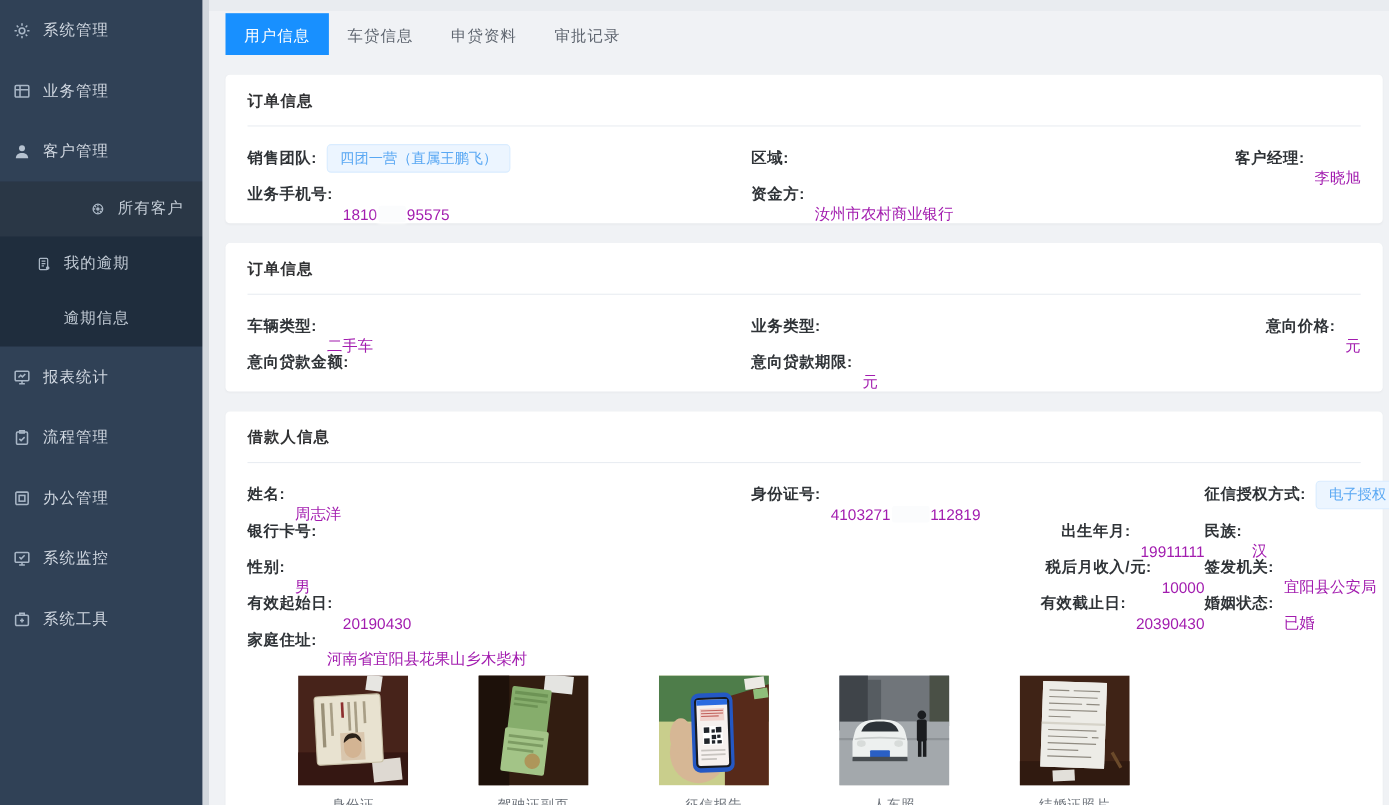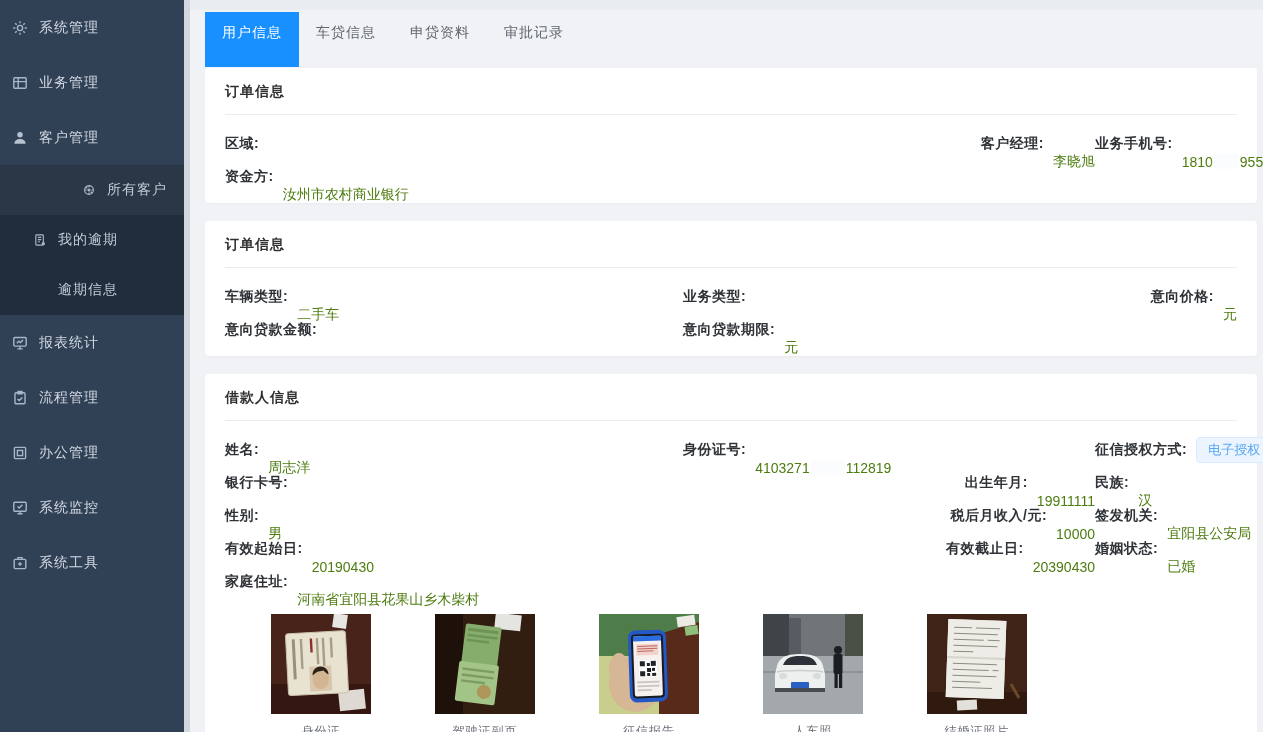--- a/index.html
+++ b/index.html
@@ -18,31 +18,31 @@
   .sub-item { height:50px; display:flex; align-items:center; padding-left:33px; cursor:pointer; }
   .sub-item.hl { background:rgba(255,255,255,0.05);justify-content:center; }
   .sub-item .mi { width:14px; height:14px; flex:0 0 14px; }
   .sub-item .slabel { color:#c3ccd6; font-size:14px; margin-left:11px; letter-spacing:1px; }
   .sub-item.noicon .slabel { margin-left:25px; }
 
   
   .content { position:absolute; left:190px; top:0; width:1073px; height:732px; background:#f0f2f5; }
   .top-strip { height:10px; background:#e9ecf0; }
   .tabs { display:flex; margin:2px 0 0 15px; height:41px; }
-  .tab { min-width:94px; height:55px; line-height:41px; text-align:center; font-size:14px; color:#5f6670; cursor:pointer; letter-spacing:1px; }
+  .tab { min-width:94px; height:38px; line-height:41px; text-align:center; font-size:14px; color:#5f6670; cursor:pointer; letter-spacing:1px; }
   .tab.active { background:#1890ff; color:#ffffff; }
 
   .cards { padding:15px 6px 0 15px; }
   .card { background:#ffffff; border-radius:4px; margin-bottom:18px; padding:0 20px; box-shadow:0 1px 2px rgba(0,0,0,0.03); }
   .card-title { font-size:14px; font-weight:700; color:#303133; padding:15px 0 13px; border-bottom:1px solid #e9edf2; letter-spacing:1px; }
   .field-grid { display:grid; grid-template-columns:458px 412px 1fr; padding:12px 0 10px; }
   .field { height:33px; display:flex; align-items:center; font-size:14px; white-space:nowrap; overflow:visible; }
   .field.right { justify-content:flex-end; }
   .flabel { font-weight:700; color:#2f3337; letter-spacing:0.5px; }
-  .fvalue { color:#4d7c0f; margin-left:9px;margin-top:37px; }
+  .fvalue { color:#a21caf; margin-left:9px;margin-top:37px; }
   .tag { display:inline-block; margin-left:9px; padding:3px 11px; background:#ecf5ff; border:1px solid #d9ecff; border-radius:4px; color:#58a7f3; font-size:13px; cursor:pointer; }
   .censor { display:inline-block; width:25px; height:15px; background:#fbfcfd; border-radius:2px; vertical-align:-2px; margin:0 1px; box-shadow:0 0 3px 1px rgba(255,255,255,0.9); }
 
   .photos { display:flex; gap:64px; margin:6px 0 0 46px; }
   .photo { width:100px; cursor:pointer; }
   .photo svg { width:100px; height:100px; display:block; }
   .photo-caption { font-size:12px; color:#6a7078; text-align:center; margin-top:9px; letter-spacing:1px; }
 </style>
 </head>
 <body>
@@ -173,20 +173,24 @@
       <div class="tab">车贷信息</div>
       <div class="tab">申贷资料</div>
       <div class="tab">审批记录</div>
     </div>
 
     <div class="cards">
 
       <section class="card">
         <div class="card-title">订单信息</div>
         <div class="field-grid">
+          <div class="field">
+            <span class="flabel">销售团队:</span>
+            <span class="tag">四团一营（直属王鹏飞）</span>
+          </div>
           <div class="field">
             <span class="flabel">区域:</span>
             <span class="fvalue"></span>
           </div>
           <div class="field right">
             <span class="flabel">客户经理:</span>
             <span class="fvalue">李晓旭</span>
           </div>
           <div class="field">
             <span class="flabel">业务手机号:</span>

